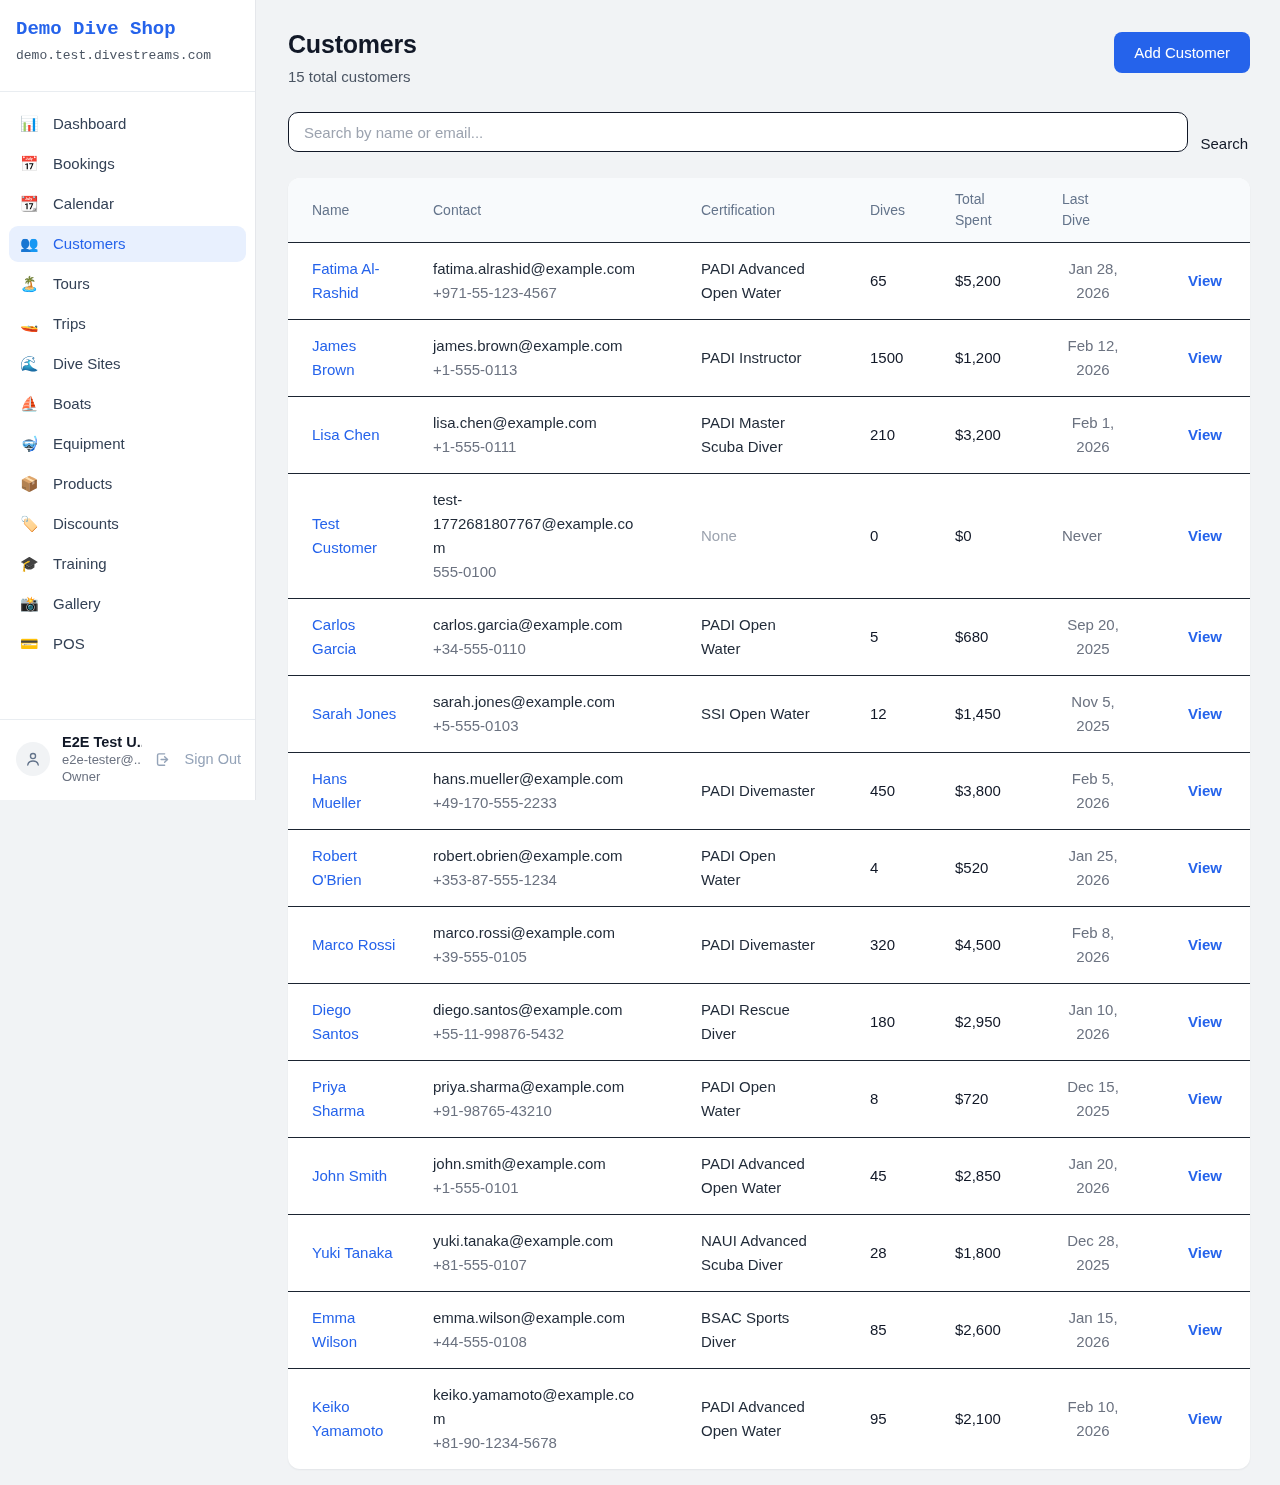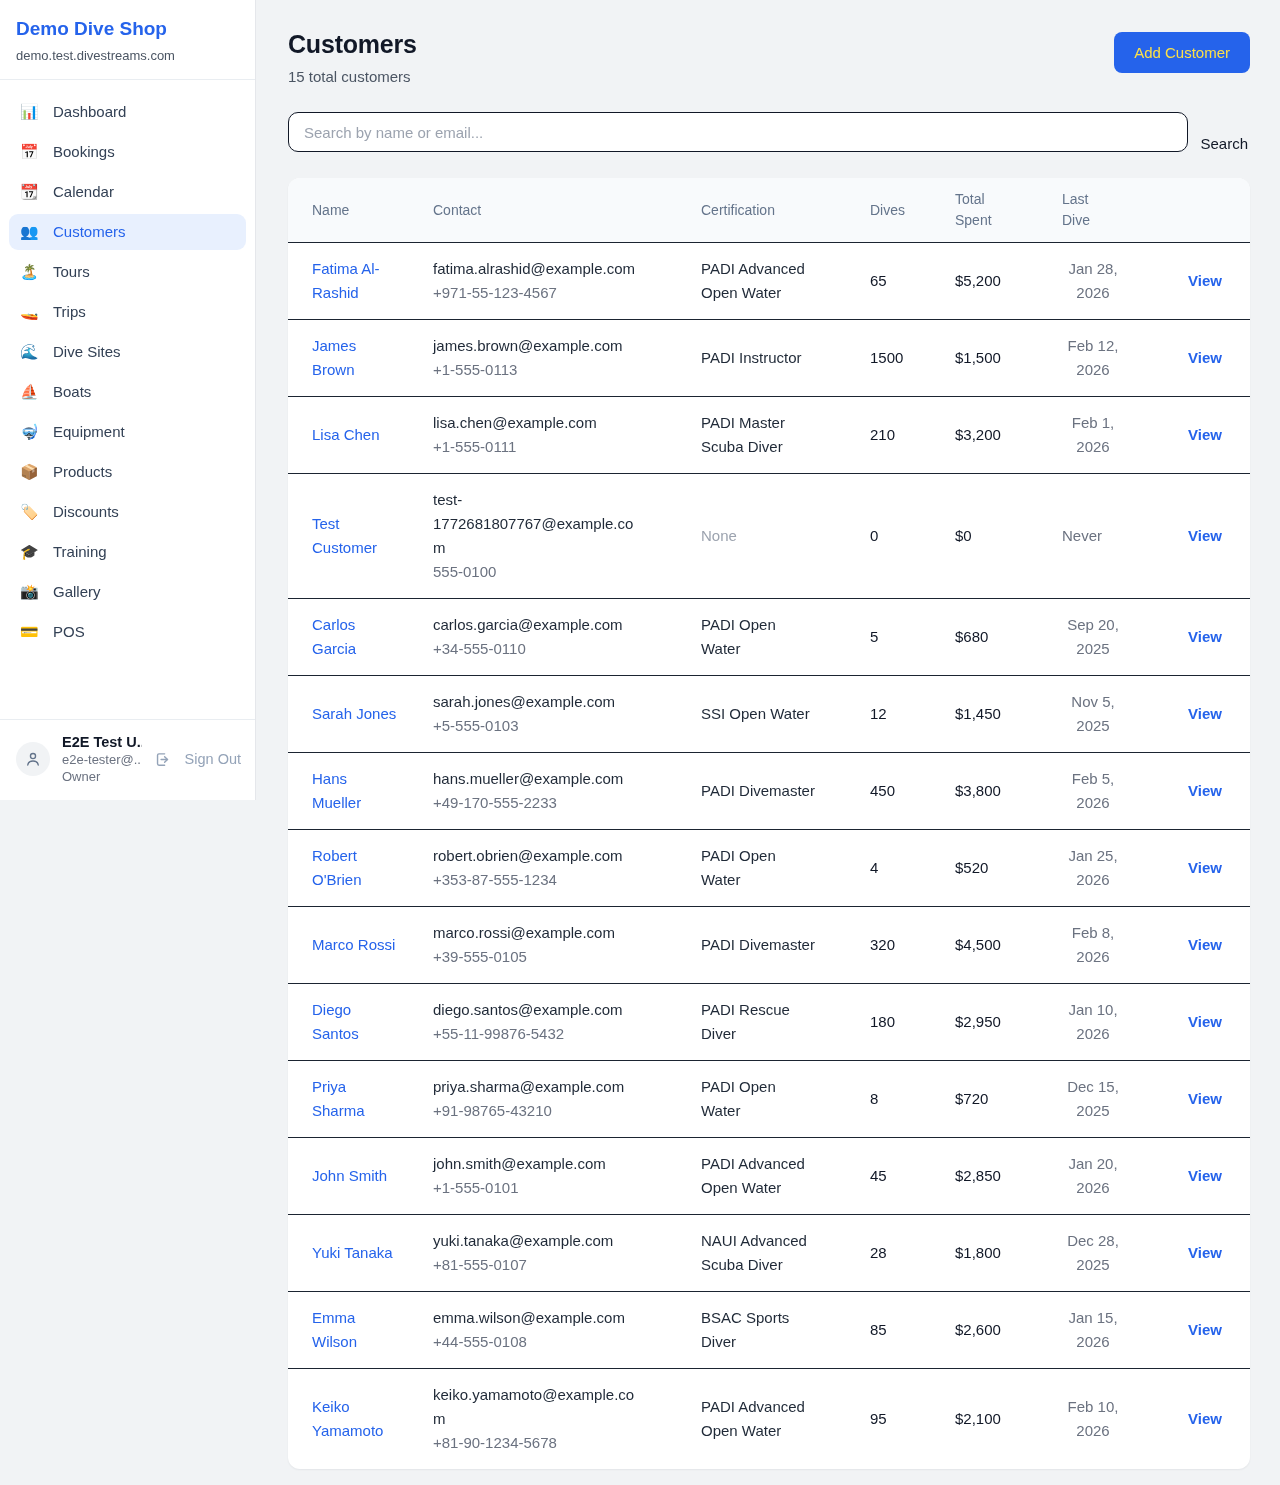--- a/index.html
+++ b/index.html
@@ -23,21 +23,21 @@
     background:var(--page-bg);
     font-family:"Liberation Sans", sans-serif;
     -webkit-font-smoothing:antialiased;
   }
   
   .sidebar{
     position:absolute;left:0;top:0;width:256px;height:800px;
     background:#fff;border-right:1px solid #e5e7eb;
     display:flex;flex-direction:column;
   }
-  .brand{padding:18px 16px 16px;border-bottom:1px solid var(--line-light);}
+  .brand{padding:18px 16px 28px;border-bottom:1px solid var(--line-light);font-family:Liberation Mono, monospace;}
   .brand-name{color:var(--accent);font-size:19px;font-weight:700;line-height:1.2;}
   .brand-domain{color:#4b5563;font-size:13px;margin-top:7px;}
   .nav{padding:14px 9px 0;flex:1;overflow:hidden;}
   .nav-item{
     display:flex;align-items:center;gap:13px;
     padding:9px 11px;border-radius:9px;margin-bottom:4px;
     font-size:15px;color:#334155;cursor:pointer;white-space:nowrap;
   }
   .nav-item.active{background:var(--nav-active-bg);color:var(--accent);}
   .nav-icon{width:20px;font-size:15px;text-align:center;flex:none;}
@@ -55,21 +55,21 @@
   .signout{
     display:flex;align-items:center;gap:14px;background:none;border:none;
     color:#94a3b8;font-size:14.5px;font-family:inherit;cursor:pointer;padding:0;flex:none;
   }
   
   .main{position:absolute;left:256px;top:0;width:1024px;padding:30px 30px 0 32px;}
   .header-row{display:flex;justify-content:space-between;align-items:flex-start;}
   .page-title{font-size:25px;font-weight:700;color:var(--text-dark);letter-spacing:-0.2px;}
   .page-subtitle{font-size:15px;color:#4b5563;margin-top:9px;}
   .add-btn{
-    background:var(--accent);color:#fde047;border:none;border-radius:8px;
+    background:var(--accent);color:#ffffff;border:none;border-radius:8px;
     padding:12px 20px;font-size:15px;font-weight:500;font-family:inherit;cursor:pointer;margin-top:2px;
   }
   .search-row{display:flex;align-items:flex-end;gap:10px;margin-top:27px;}
   .search-input{
     flex:1;height:40px;border:1.5px solid #111827;border-radius:10px;
     padding:0 15px;font-size:15px;color:var(--text-dark);font-family:inherit;background:#fff;outline:none;
   }
   .search-input::placeholder{color:var(--text-muted);}
   .search-btn{
     background:none;border:none;color:var(--text-dark);font-size:15px;
@@ -245,21 +245,21 @@
     <td class="view-cell"><a class="view-link">View</a></td>
   </tr>
           <tr>
     <td><a class="name-link">James Brown</a></td>
     <td>
       <div class="email">james.brown@example.com</div>
       <div class="phone">+1-555-0113</div>
     </td>
     <td class="cert-cell"><span class="cert-text">PADI Instructor</span></td>
     <td class="dives-cell">1500</td>
-    <td class="spent-cell">$1,500</td>
+    <td class="spent-cell">$1,200</td>
     <td class="last-cell"><span class="last-text">Feb 12, 2026</span></td>
     <td class="view-cell"><a class="view-link">View</a></td>
   </tr>
           <tr>
     <td><a class="name-link">Lisa Chen</a></td>
     <td>
       <div class="email">lisa.chen@example.com</div>
       <div class="phone">+1-555-0111</div>
     </td>
     <td class="cert-cell"><span class="cert-text">PADI Master Scuba Diver</span></td>

